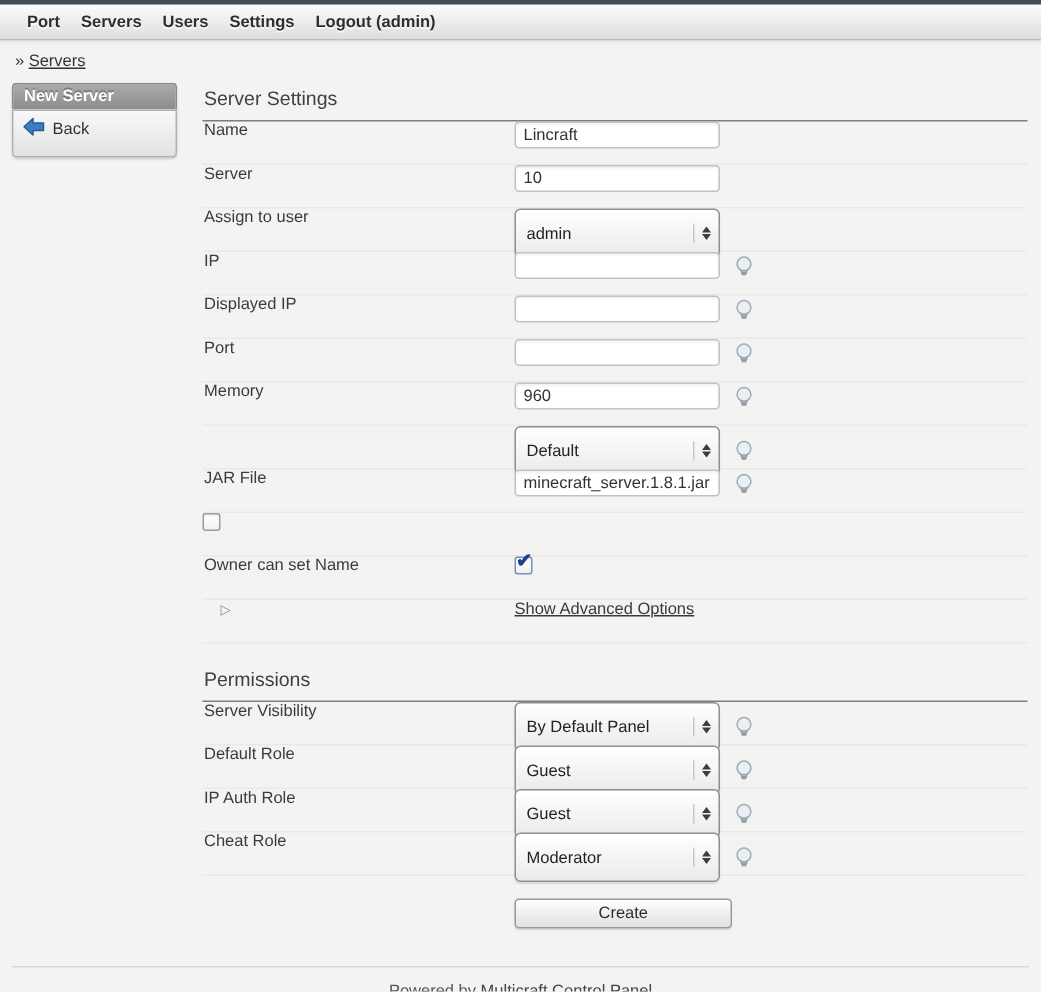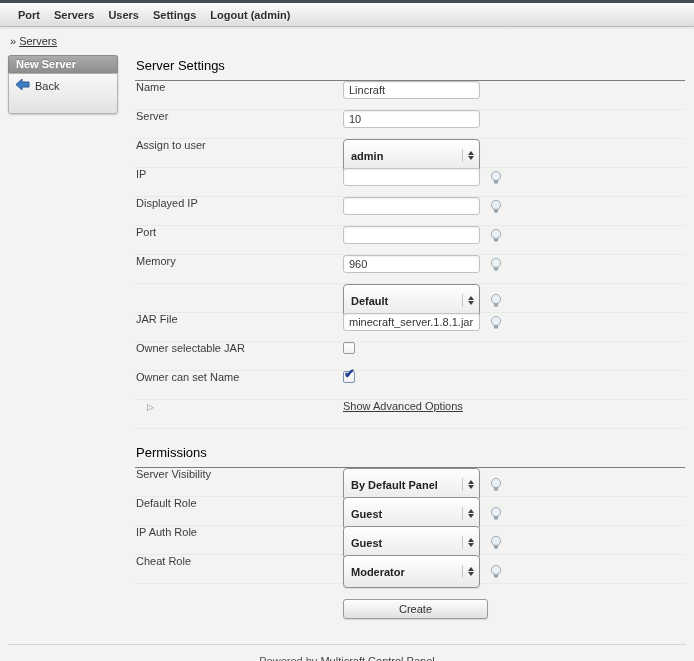--- a/index.html
+++ b/index.html
@@ -18,39 +18,39 @@
   .breadcrumb .bc-link { color:#333; text-decoration:underline; margin-left:3px; cursor:pointer; }
 
   
   .layout { position:relative; }
   .sidebar { position:absolute; left:8px; top:2px; width:110px; border-radius:4px;
              box-shadow:0 1px 2px rgba(0,0,0,.18); }
   .sb-head { background:linear-gradient(#ababab,#8c8c8c); border:1px solid #898989; border-bottom:none;
              border-radius:3px 3px 0 0; color:#fff; font-weight:bold; font-size:11px;
              padding:2px 7px 3px; text-shadow:0 -1px 0 rgba(0,0,0,.25); }
   .sb-body { background:linear-gradient(#f8f8f8,#e2e2e2); border:1px solid #b2b2b2;
-             border-radius:0 0 3px 3px; padding:4px 6px 20px; }
+             border-radius:0 0 3px 3px; padding:4px 6px 10px; }
   .sb-back { display:flex; align-items:center; gap:5px; font-size:11px; color:#333; cursor:pointer; }
 
   .main { margin-left:135px; margin-right:9px; }
-  .sect-head { font-size:13px; font-weight:normal; color:#000000; padding:5px 0 7px 1px;
+  .sect-head { font-size:13px; font-weight:normal; color:#404040; padding:5px 0 7px 1px;
                border-bottom:1px solid #7d7d7d; }
   .perm-head { margin-top:11px; }
 
   .row { display:flex; align-items:flex-start; height:29px; border-bottom:1px solid #e9e9e7; }
   .lbl { flex:1; font-size:11px; color:#3b3b3b; padding-left:1px; }
   .ctrl { width:342px; display:flex; align-items:center; }
 
   .ti { width:137px; height:18px; border:1px solid #c2c2c2; border-radius:3px;
         font:11px "Liberation Sans", sans-serif; padding:2px 5px; color:#333; background:#fff;
         box-shadow:inset 0 1px 2px rgba(0,0,0,.07); outline:none; }
 
   .sel { width:137px; height:33px; border:1px solid #8f8f8f; border-radius:4px;
          background:linear-gradient(#ffffff,#eaeaea); display:flex; align-items:center;
-         box-shadow:0 1px 1px rgba(0,0,0,.10); cursor:pointer;font-weight:bold; }
+         box-shadow:0 1px 1px rgba(0,0,0,.10); cursor:pointer; }
   .sel-text { flex:1; font-size:11px; color:#222; padding-left:7px; white-space:nowrap; overflow:hidden; }
   .sel-arr { width:16px; border-left:1px solid #c8c8c8; height:13px; display:flex; flex-direction:column;
              align-items:center; justify-content:center; gap:1px; margin-right:1px; }
   .sel-arr .up { width:0; height:0; border-left:3px solid transparent; border-right:3px solid transparent;
                  border-bottom:4px solid #3d3d3d; }
   .sel-arr .dn { width:0; height:0; border-left:3px solid transparent; border-right:3px solid transparent;
                  border-top:4px solid #3d3d3d; }
 
   .bulb { margin-left:9px; display:inline-flex; cursor:pointer; }
 
@@ -219,21 +219,20 @@
           <svg width="14" height="15" viewBox="0 0 14 15">
             <circle cx="7" cy="6" r="4.6" fill="#e9eff3" stroke="#9fadb7" stroke-width="1"></circle>
             <path d="M5 10.4 h4 v1.3 h-4 z" fill="#b8c1c8" stroke="#8c99a2" stroke-width="0.6"></path>
             <path d="M5.6 12 h2.8 v1.2 h-2.8 z" fill="#99a4ac" stroke="#828f98" stroke-width="0.5"></path>
           </svg>
         </span>
       </span>
     </div>
 
     <div class="row">
-      <span class="lbl">Owner selectable JAR</span>
       <span class="ctrl">
         <span class="cb">
           
         </span>
       </span>
     </div>
 
     <div class="row">
       <span class="lbl">Owner can set Name</span>
       <span class="ctrl">

